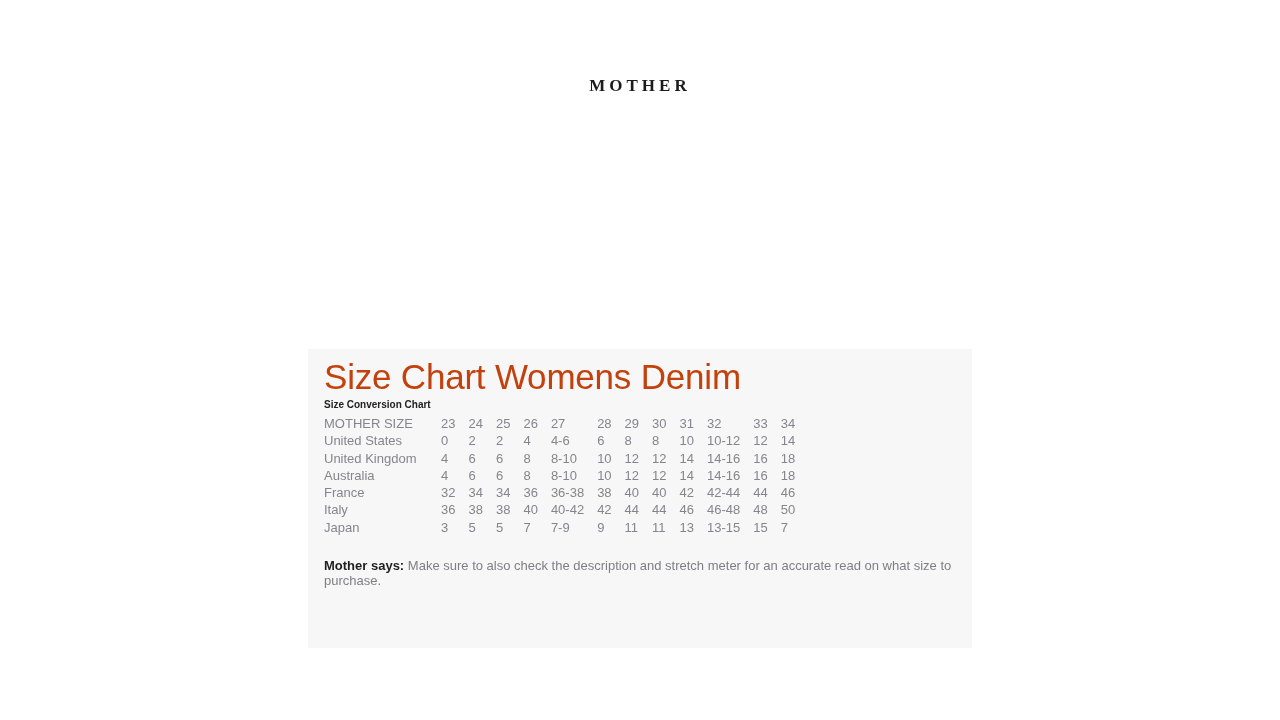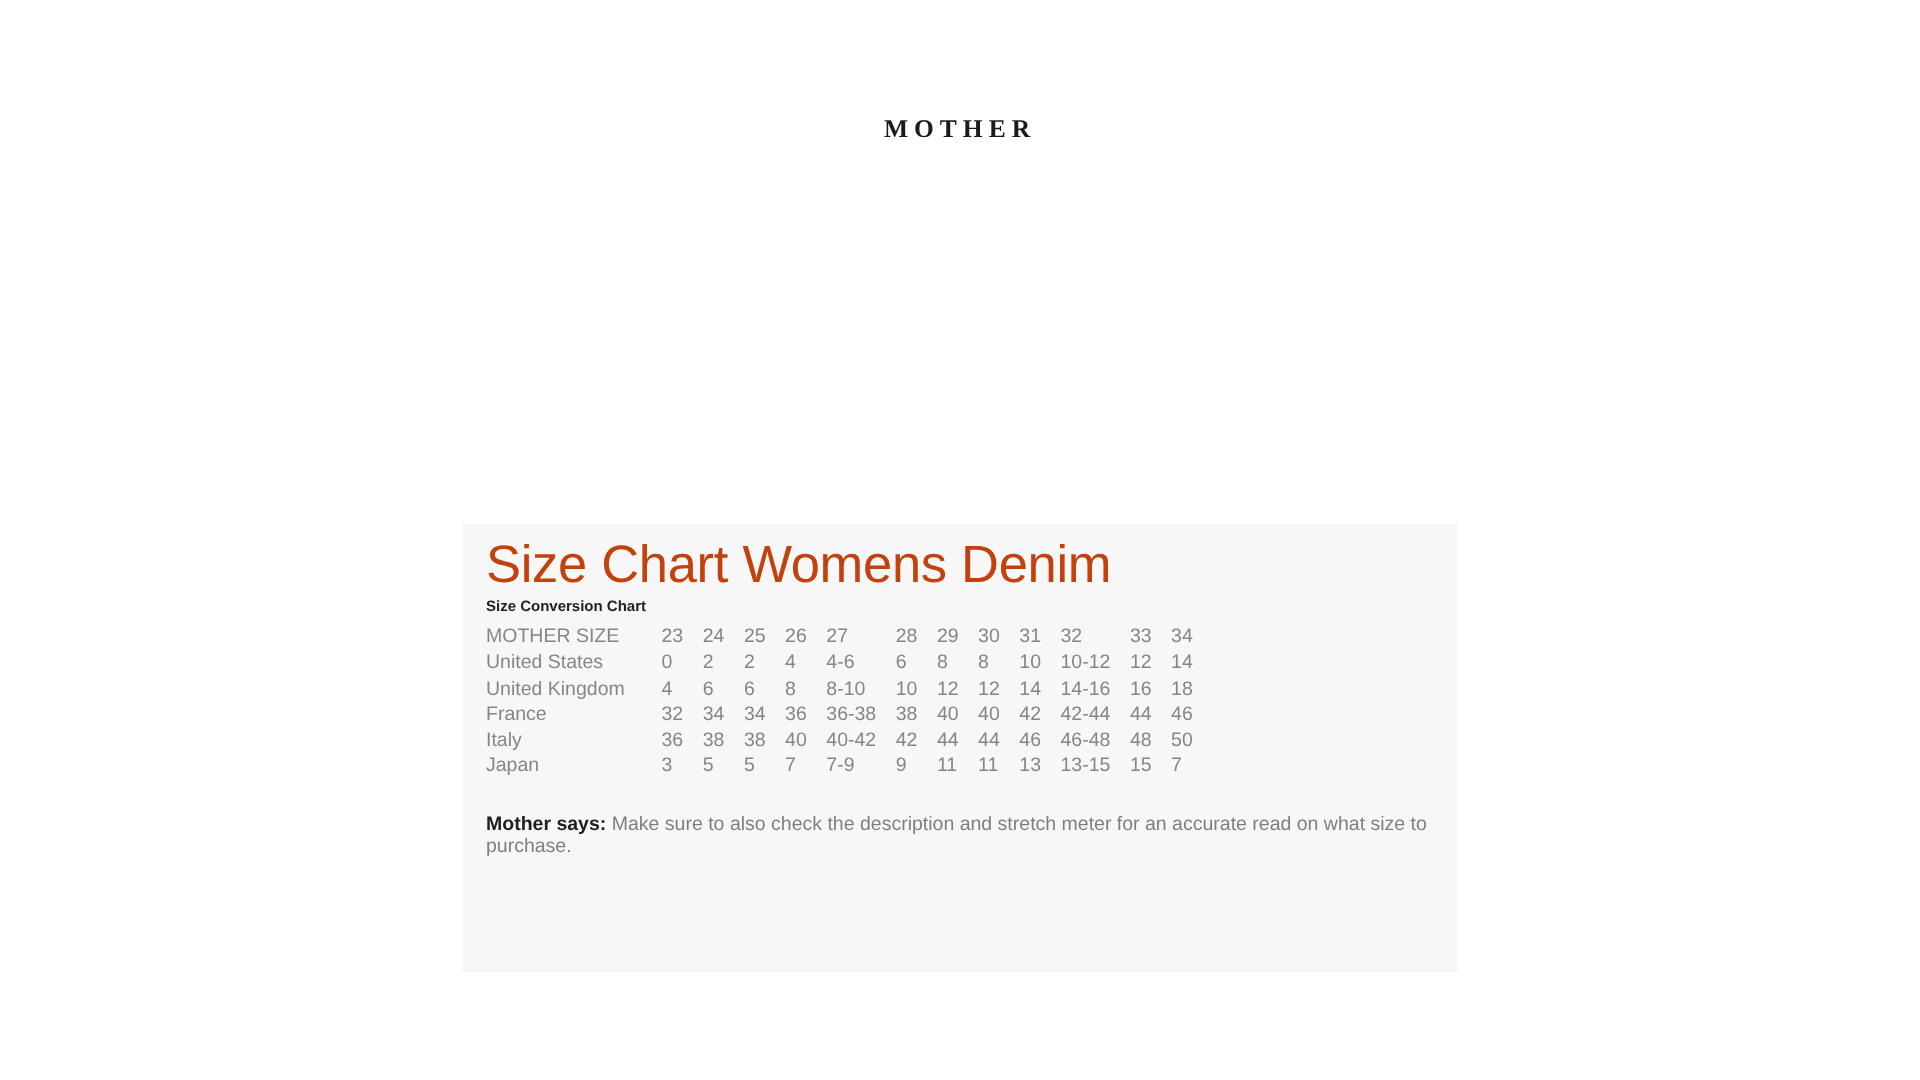--- a/index.html
+++ b/index.html
@@ -130,20 +130,35 @@
             <td>8-10</td>
             <td>10</td>
             <td>12</td>
             <td>12</td>
             <td>14</td>
             <td>14-16</td>
             <td>16</td>
             <td>18</td>
           </tr>
           <tr>
+            <td class="row-label">Australia</td>
+            <td>4</td>
+            <td>6</td>
+            <td>6</td>
+            <td>8</td>
+            <td>8-10</td>
+            <td>10</td>
+            <td>12</td>
+            <td>12</td>
+            <td>14</td>
+            <td>14-16</td>
+            <td>16</td>
+            <td>18</td>
+          </tr>
+          <tr>
             <td class="row-label">France</td>
             <td>32</td>
             <td>34</td>
             <td>34</td>
             <td>36</td>
             <td>36-38</td>
             <td>38</td>
             <td>40</td>
             <td>40</td>
             <td>42</td>

